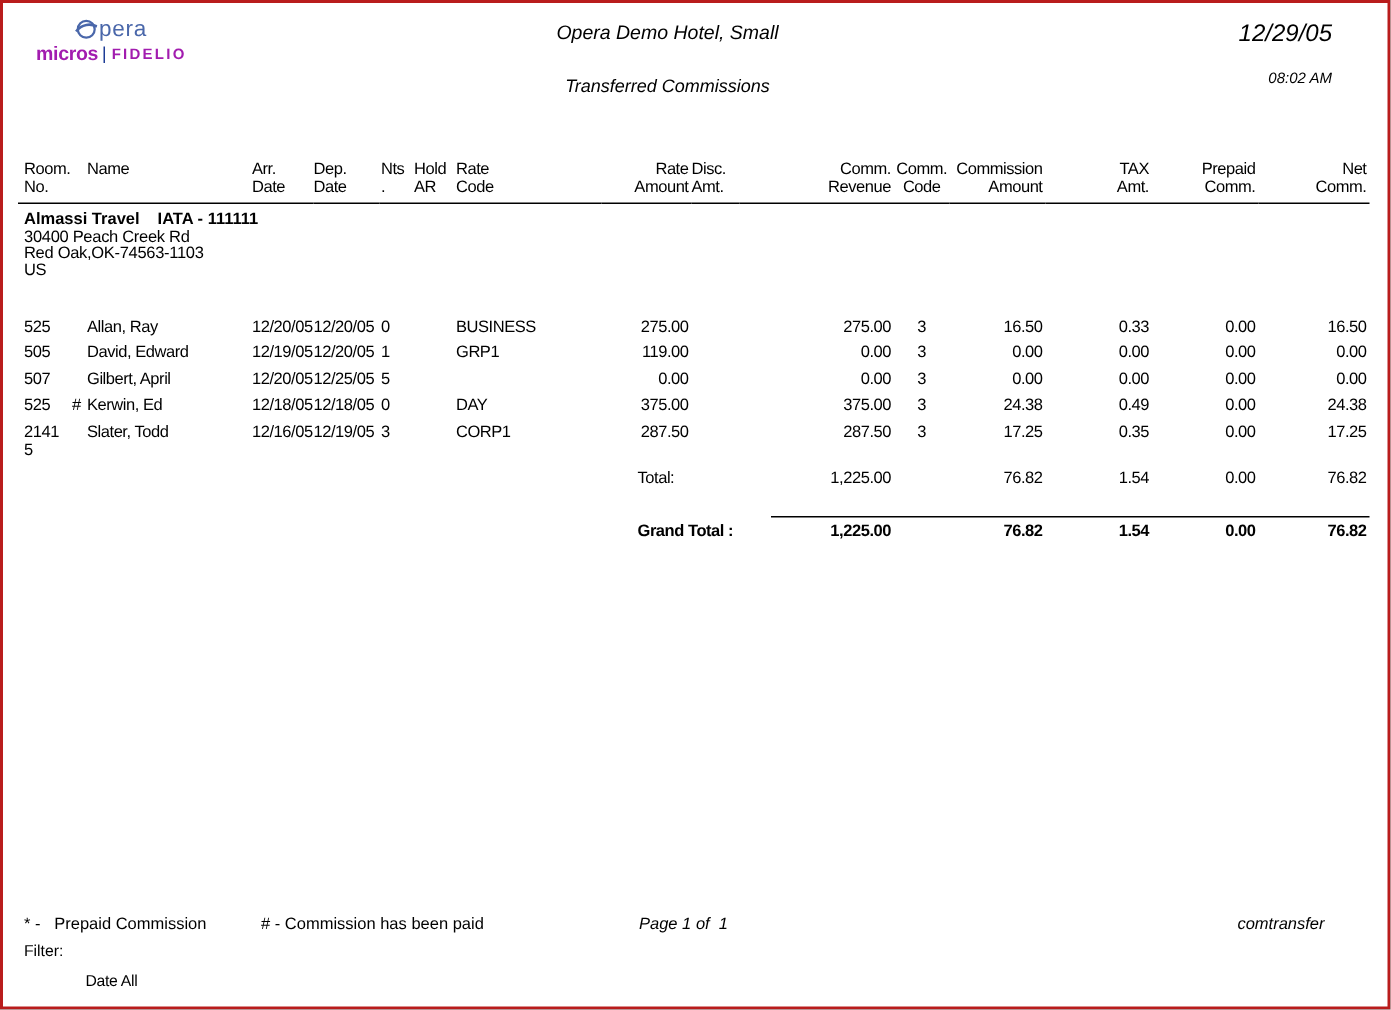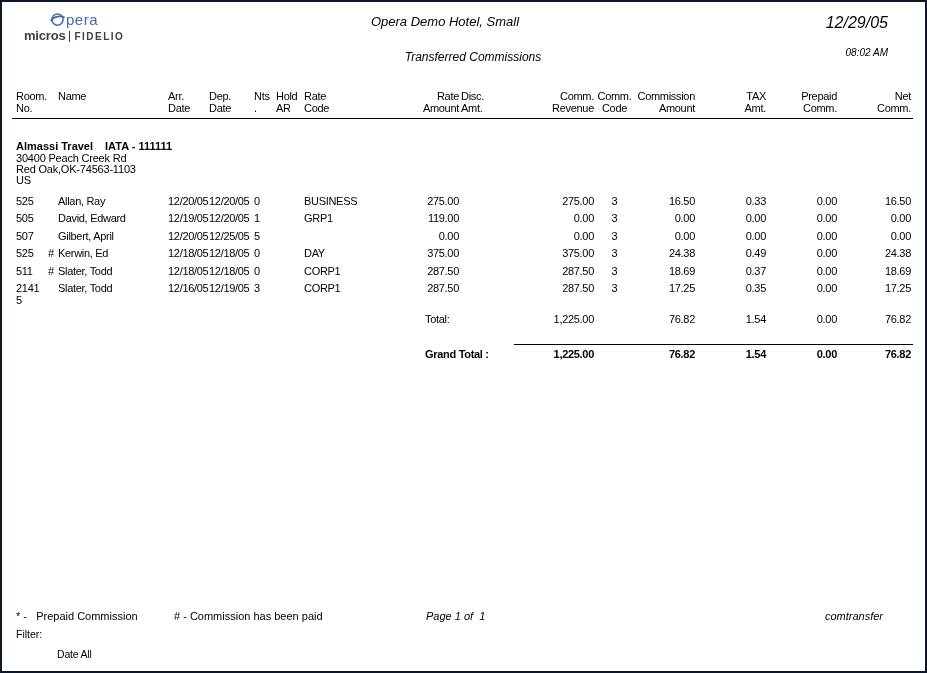--- a/index.html
+++ b/index.html
@@ -1,39 +1,39 @@
 <!DOCTYPE html>
 <html><head>
 <meta charset="utf-8">
 <style>
   html,body{margin:0;padding:0;background:#888;}
   .page{
     position:relative;width:927px;height:673px;box-sizing:border-box;
-    background:#fff;border:2px solid #0f172a;overflow:hidden;
+    background:#fff;border:2px solid #b91c1c;overflow:hidden;
     font-family:"Liberation Sans",sans-serif;color:#000;
   }
   
   .logo{position:absolute;left:22px;top:8px;}
   .logo-opera{display:flex;align-items:center;margin-left:26px;height:18px;}
   .logo-opera svg{display:block;margin-right:1px;}
   .logo-opera-text{font-size:15px;letter-spacing:0.5px;}
   .logo-micros{display:flex;align-items:flex-end;margin-top:1px;height:14px;}
   .logo-micros-text{font-weight:bold;font-size:13px;letter-spacing:-0.2px;}
   .logo-sep{width:1px;height:11px;background:#1d3c96;margin:0 4px 1px 4px;}
   .logo-fidelio-text{font-size:10px;font-weight:bold;letter-spacing:1.5px;padding-bottom:1px;}
   
   .center-header{position:absolute;left:0;top:0;width:886px;text-align:center;}
   .hotel-name{position:absolute;left:0;width:100%;top:12px;font-size:13px;font-style:italic;}
-  .report-title{position:absolute;left:0;width:100%;top:48px;font-size:12px;font-style:italic;padding-left:28px;}
+  .report-title{position:absolute;left:0;width:100%;top:48px;font-size:12px;font-style:italic;}
   .date-block{position:absolute;right:37px;top:12px;text-align:right;font-style:italic;}
   .report-date{font-size:16px;}
   .report-time{font-size:10px;margin-top:15px;}
   
   table.report{
-    position:absolute;left:10px;top:85px;width:901px;
+    position:absolute;left:10px;top:102px;width:901px;
     table-layout:fixed;border-collapse:collapse;
     font-size:11px;letter-spacing:-0.3px;
   }
   th,td{padding:0;vertical-align:top;line-height:12px;white-space:nowrap;overflow:visible;font-weight:normal;}
   thead tr{height:31px;}
   thead th{border-bottom:1px solid #000;padding-top:3px;}
   .h-line{height:12px;}
   .al-left{text-align:left;}
   .al-center{text-align:center;}
   .al-right{text-align:right;padding-right:2px;}
@@ -78,21 +78,21 @@
       <span style="color: rgb(74, 103, 170);">
         <svg width="15" height="15" viewBox="0 0 20 20" aria-hidden="true">
           <g fill="none" stroke="currentColor">
             <circle cx="10" cy="10" r="7.5" stroke-width="2"></circle>
             <path d="M1 12 C 6 5, 14 5, 19.5 7.5" stroke-width="2.4"></path>
           </g>
         </svg>
       </span>
       <span class="logo-opera-text" style="color: rgb(74, 103, 170);">pera</span>
     </div>
-    <div class="logo-micros navy" style="color: #404040;">
+    <div class="logo-micros navy" style="color: #a21caf;">
       <span class="logo-micros-text">micros</span>
       <span class="logo-sep"></span>
       <span class="logo-fidelio-text">FIDELIO</span>
     </div>
   </div>
 
   <div class="center-header">
     <div class="hotel-name">Opera Demo Hotel, Small</div>
     <div class="report-title">Transferred Commissions</div>
   </div>
@@ -259,38 +259,20 @@
           <td class="al-right col-rate_amount">375.00</td>
           <td class="al-left col-disc"></td>
           <td class="al-right col-comm_revenue">375.00</td>
           <td class="al-center col-comm_code">3</td>
           <td class="al-right col-commission_amount">24.38</td>
           <td class="al-right col-tax">0.49</td>
           <td class="al-right col-prepaid">0.00</td>
           <td class="al-right col-net">24.38</td>
         </tr>
         <tr class="data-row">
-          <td class="al-left col-room">511</td>
-          <td class="al-left col-marker">#</td>
-          <td class="al-left col-name">Slater, Todd</td>
-          <td class="al-left col-arr">12/18/05</td>
-          <td class="al-left col-dep">12/18/05</td>
-          <td class="al-left col-nts">0</td>
-          <td class="al-left col-hold"></td>
-          <td class="al-left col-rate_code">CORP1</td>
-          <td class="al-right col-rate_amount">287.50</td>
-          <td class="al-left col-disc"></td>
-          <td class="al-right col-comm_revenue">287.50</td>
-          <td class="al-center col-comm_code">3</td>
-          <td class="al-right col-commission_amount">18.69</td>
-          <td class="al-right col-tax">0.37</td>
-          <td class="al-right col-prepaid">0.00</td>
-          <td class="al-right col-net">18.69</td>
-        </tr>
-        <tr class="data-row">
           <td class="al-left col-room">21415</td>
           <td class="al-left col-marker"></td>
           <td class="al-left col-name">Slater, Todd</td>
           <td class="al-left col-arr">12/16/05</td>
           <td class="al-left col-dep">12/19/05</td>
           <td class="al-left col-nts">3</td>
           <td class="al-left col-hold"></td>
           <td class="al-left col-rate_code">CORP1</td>
           <td class="al-right col-rate_amount">287.50</td>
           <td class="al-left col-disc"></td>

